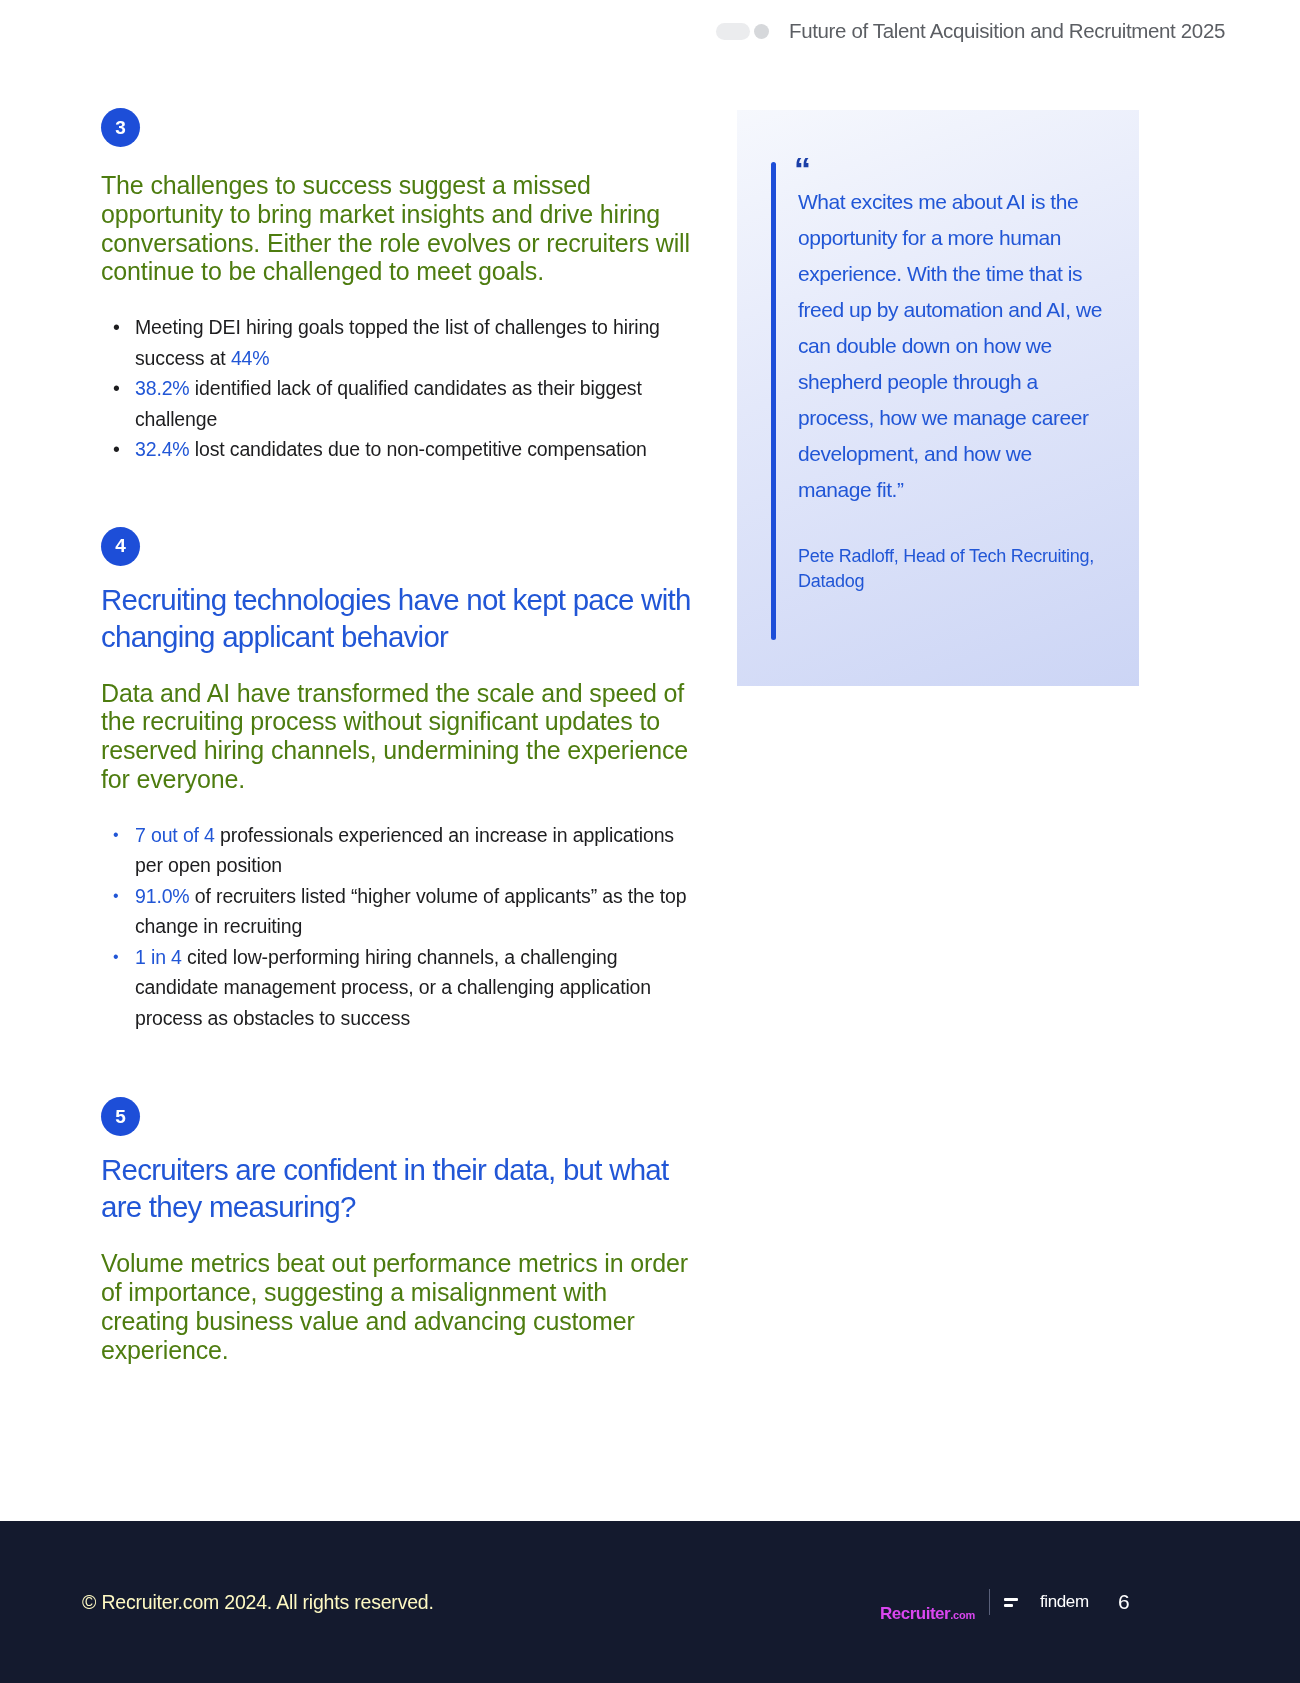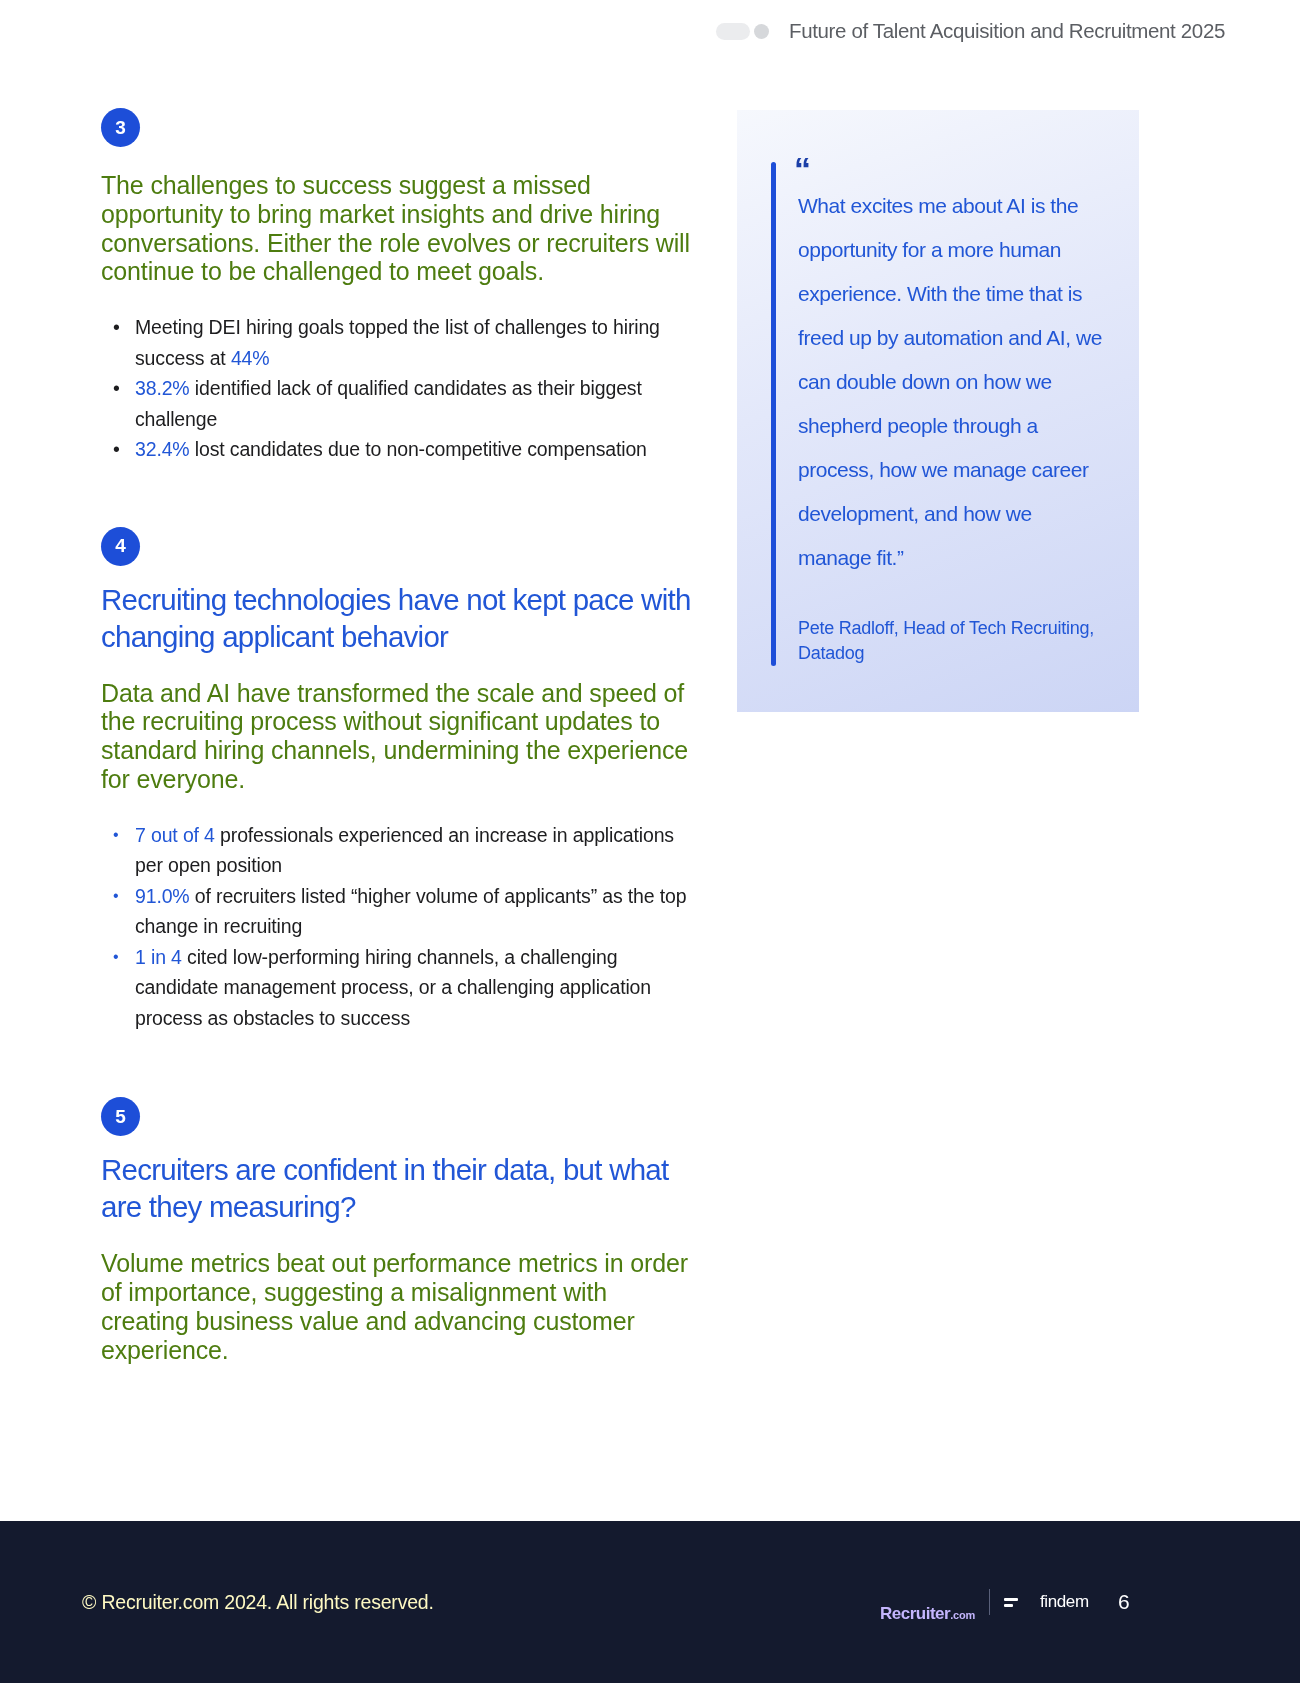--- a/index.html
+++ b/index.html
@@ -163,21 +163,21 @@
     color: #1b3fa8;
     font-size: 34px;
     font-weight: bold;
     line-height: 14px;
     letter-spacing: -1px;
     margin: 0 0 8px -4px;
   }
   .quote-text {
     color: #2156d6;
     font-size: 21px;
-    line-height: 44px;
+    line-height: 36px;
     letter-spacing: -0.45px;
     margin: 0;
   }
   .quote-attrib {
     color: #2156d6;
     font-size: 18px;
     line-height: 25px;
     letter-spacing: -0.25px;
     margin: 36px 0 0 0;
   }
@@ -201,21 +201,21 @@
     letter-spacing: -0.2px;
   }
   .footer-brands {
     position: absolute;
     left: 880px;
     display: flex;
     align-items: center;
     gap: 14px;
   }
   .brand-recruiter {
-    color: #c4b5fd;
+    color: #d946ef;
     font-size: 17px;
     font-weight: bold;
     letter-spacing: -0.5px;
     white-space: nowrap;
     margin-top: 24px;
   }
   .brand-recruiter .tld {
     font-size: 11px;
     font-weight: bold;
     letter-spacing: -0.2px;
@@ -280,21 +280,21 @@
         <li><span></span><span class="hl">38.2%</span><span> identified lack of qualified candidates as their biggest challenge</span></li>
         <li><span></span><span class="hl">32.4%</span><span> lost candidates due to non-competitive compensation</span></li>
       </ul>
     </div>
 
     <div class="gap-lg"></div>
 
     <div class="section">
       <div class="num-badge">4</div>
       <h2 class="sec-heading">Recruiting technologies have not kept pace with changing applicant behavior</h2>
-      <p class="sec-body">Data and AI have transformed the scale and speed of the recruiting process without significant updates to standard hiring channels, undermining the experience for everyone.</p>
+      <p class="sec-body">Data and AI have transformed the scale and speed of the recruiting process without significant updates to reserved hiring channels, undermining the experience for everyone.</p>
       <ul class="sec-list blue-bullets">
         <li><span></span><span class="hl">7 out of 4</span><span> professionals experienced an increase in applications per open position</span></li>
         <li><span></span><span class="hl">91.0%</span><span> of recruiters listed “higher volume of applicants” as the top change in recruiting</span></li>
         <li><span></span><span class="hl">1 in 4</span><span> cited low-performing hiring channels, a challenging candidate management process, or a challenging application process as obstacles to success</span></li>
       </ul>
     </div>
 
     <div class="gap-xl"></div>
 
     <div class="section">

